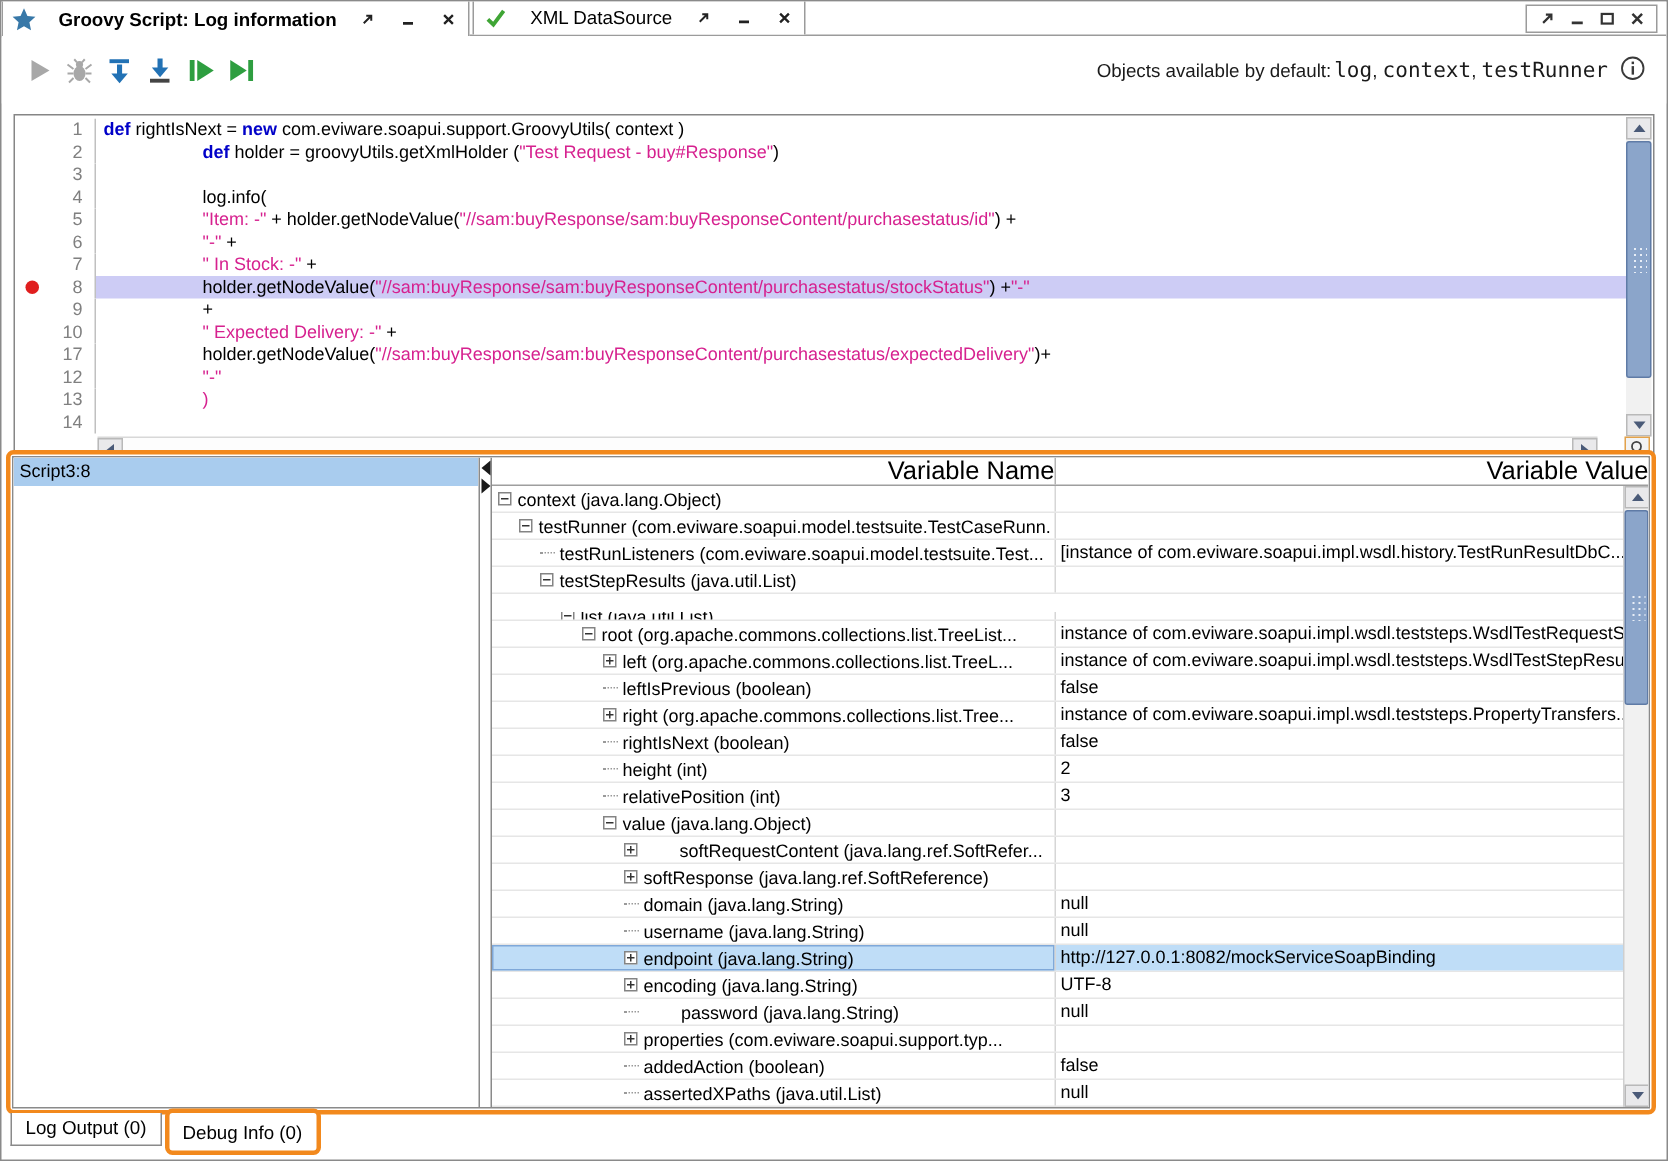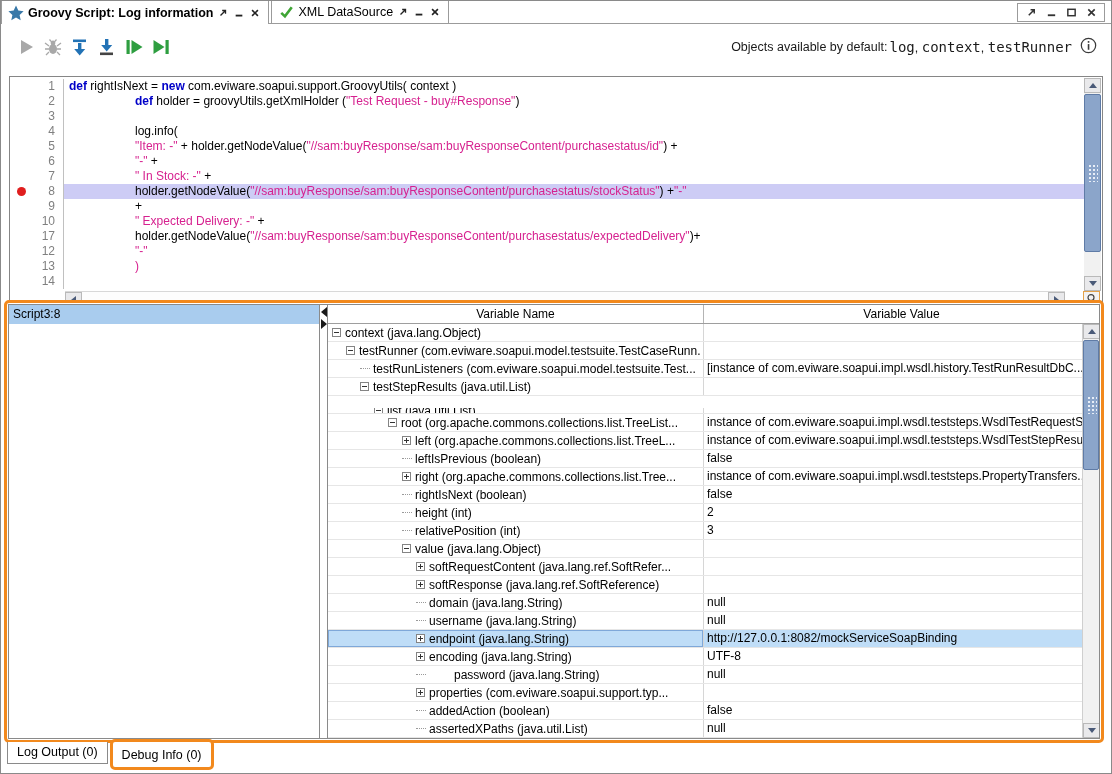--- a/index.html
+++ b/index.html
@@ -2,21 +2,21 @@
 <html style="--annotation: #F2891D; --selection: #A9CCEE; --row-selection: #BFDDF7; --line-highlight: #CDCCF5; --kw: #0000C8; --str: #D6218F; --breakpoint: #E01E1E;"><head>
 <meta charset="utf-8">
 <style>
   * { box-sizing: border-box; margin: 0; padding: 0; }
   html,body { background:#fff; }
   body { font-family:"Liberation Sans", sans-serif; font-size:12px; color:#000; }
   .window { position:relative; width:1112px; height:774px; background:#fff; border:1px solid #8a8a8a; overflow:hidden; }
 
   
   .tabbar { position:absolute; left:0; top:0; right:0; height:23px; border-bottom:1px solid #9b9b9b; display:flex; align-items:flex-end; background:#fff; }
-  .etab { display:flex; align-items:center; gap:4px; height:23px; padding:0 7px 0 6px; border:1px solid #9b9b9b; border-bottom:none; background:#fff; position:relative; cursor:default; }
+  .etab { display:flex; align-items:center; gap:15px; height:23px; padding:0 7px 0 6px; border:1px solid #9b9b9b; border-bottom:none; background:#fff; position:relative; cursor:default; }
   .etab.active { z-index:2; height:24px; margin-bottom:-1px; }
   .etab.active .etab-label { font-weight:bold; }
   .etab + .etab { margin-left:2px; }
   .etab-label { white-space:nowrap; font-size:12.5px; }
   .mini-ic { display:inline-flex; align-items:center; justify-content:center; width:12px; height:12px; }
   .winctrl { position:absolute; right:6px; top:2px; height:19px; display:flex; align-items:center; gap:8px; border:1px solid #9b9b9b; padding:0 7px; background:#fff; }
 
   
   .toolbar { position:absolute; left:0; top:24px; right:0; height:44px; display:flex; align-items:center; padding-left:13px; background:#fff; }
   .tbtn { width:24px; height:24px; margin-right:3px; display:flex; align-items:center; justify-content:center; background:transparent; border:none; cursor:default; }
@@ -57,21 +57,21 @@
   .debug-inner { width:100%; height:100%; border:1px solid #8a8a8a; display:flex; overflow:hidden; background:#fff; }
   .stack-panel { width:310px; flex:0 0 310px; background:#fff; overflow:hidden; }
   .stack-item { height:19px; line-height:19px; padding-left:4px; }
   .stack-item.sel { background:var(--selection,#a9ccee); }
   .splitter { width:9px; flex:0 0 9px; border-left:1px solid #8a8a8a; border-right:1px solid #8a8a8a; background:#fff; display:flex; flex-direction:column; align-items:center; padding-top:2px; gap:2px; }
   .sp-tri-l { width:0; height:0; border-top:5px solid transparent; border-bottom:5px solid transparent; border-right:6px solid #1a1a1a; }
   .sp-tri-r { width:0; height:0; border-top:5px solid transparent; border-bottom:5px solid transparent; border-left:6px solid #1a1a1a; }
 
   .vars-panel { flex:1; position:relative; overflow:hidden; background:#fff; }
   .vars-header { display:flex; height:19px; border-bottom:1px solid #9e9e9e; background:#fff; }
-  .vh-cell { line-height:18px; text-align:center; font-size:12px; color:#000; }
+  .vh-cell { line-height:18px; text-align:right; font-size:17px; color:#000; }
   .vh-name { width:376px; flex:0 0 376px; border-right:1px solid #b4b4b4; }
   .vh-value { flex:1; }
   .vars-body { position:absolute; left:0; right:17px; top:19px; bottom:0; overflow:hidden; }
   .vrow { display:flex; height:18px; border-bottom:1px solid #e6e6e6; background:#fff; }
   .vcell-name { width:376px; flex:0 0 376px; display:flex; align-items:center; overflow:hidden; white-space:nowrap; border-right:1px solid #d6d6d6; padding-right:2px; }
   .vcell-value { flex:1; line-height:17px; padding-left:3px; overflow:hidden; white-space:nowrap; }
   .vrow.sel .vcell-name { background:var(--row-selection,#bfddf7); box-shadow:inset 0 0 0 1px #7fa8d9; }
   .vrow.sel .vcell-value { background:var(--row-selection,#bfddf7); }
   .expander { width:9px; height:9px; flex:0 0 9px; border:1px solid #848484; background:#fff; position:relative; margin-right:4px; }
   .expander:before { content:""; position:absolute; left:1px; right:1px; top:50%; margin-top:-0.5px; height:1px; background:#333; }
@@ -406,21 +406,21 @@
               <div class="vcell-value">3</div>
             </div>
             <div class="vrow">
               <div class="vcell-name" style="padding-left: 74px;">
                 <span class="expander"></span>
                 <span class="vname-label">value (java.lang.Object)</span>
               </div>
               <div class="vcell-value"></div>
             </div>
             <div class="vrow">
-              <div class="vcell-name" style="padding-left: 88px;">
+              <div class="vcell-name" style="padding-left: 88px; gap: 24px;">
                 <span class="expander plus"></span>
                 <span class="vname-label">softRequestContent (java.lang.ref.SoftRefer...</span>
               </div>
               <div class="vcell-value"></div>
             </div>
             <div class="vrow">
               <div class="vcell-name" style="padding-left: 88px;">
                 <span class="expander plus"></span>
                 <span class="vname-label">softResponse (java.lang.ref.SoftReference)</span>
               </div>

